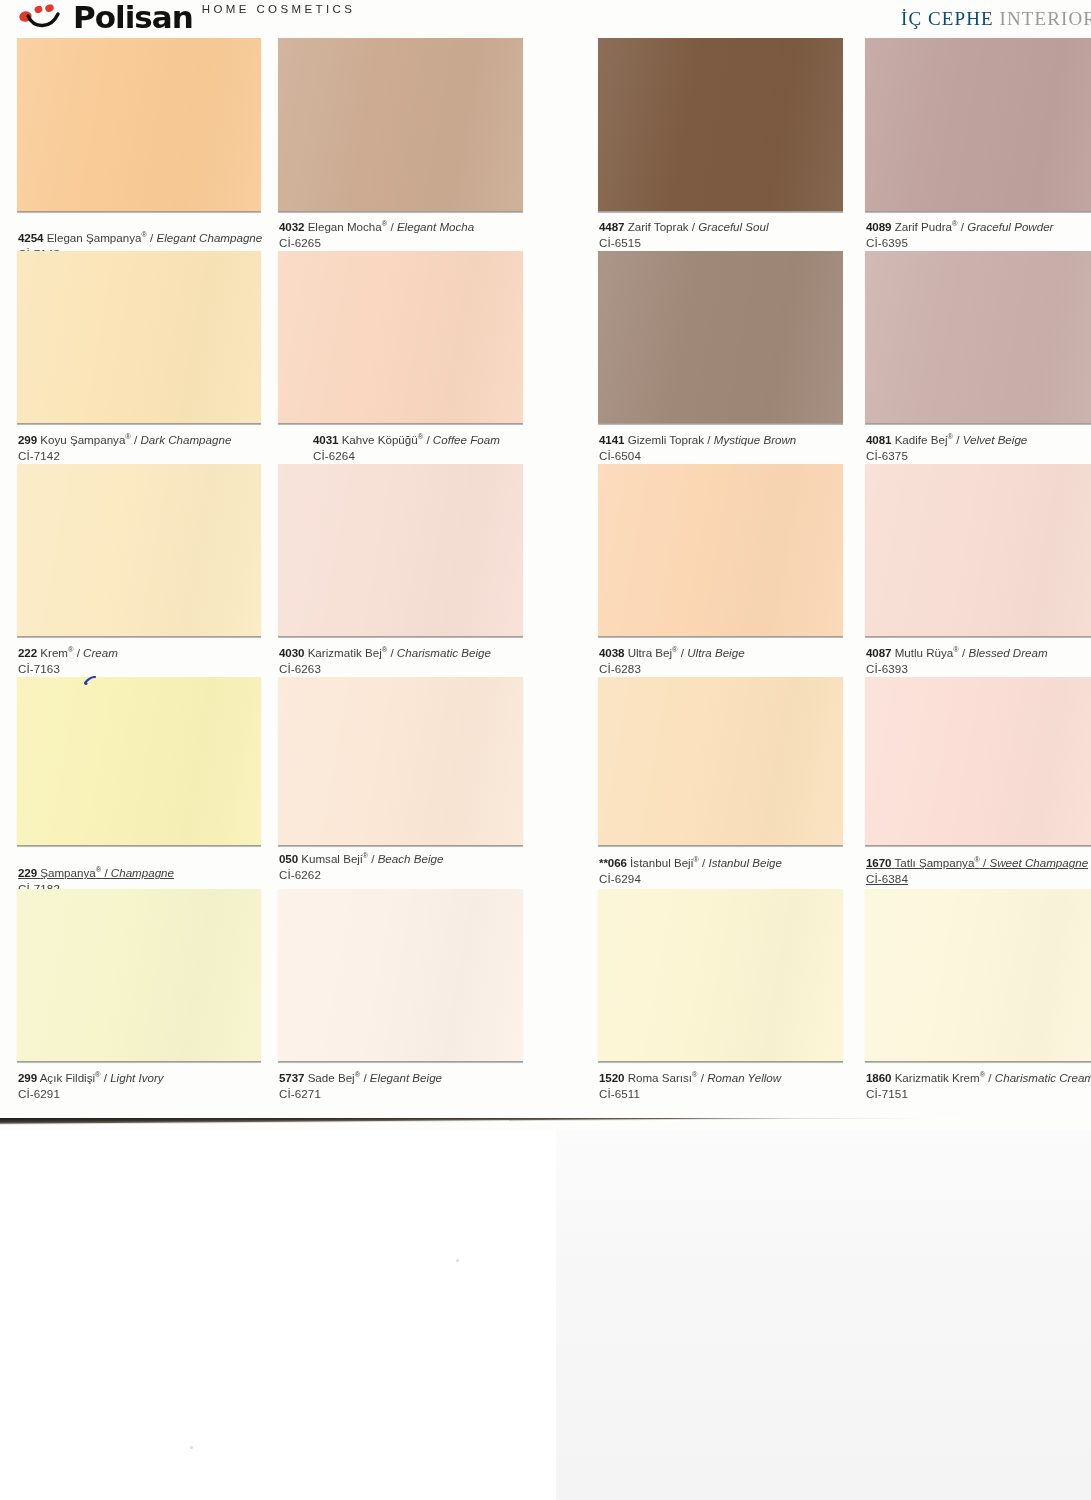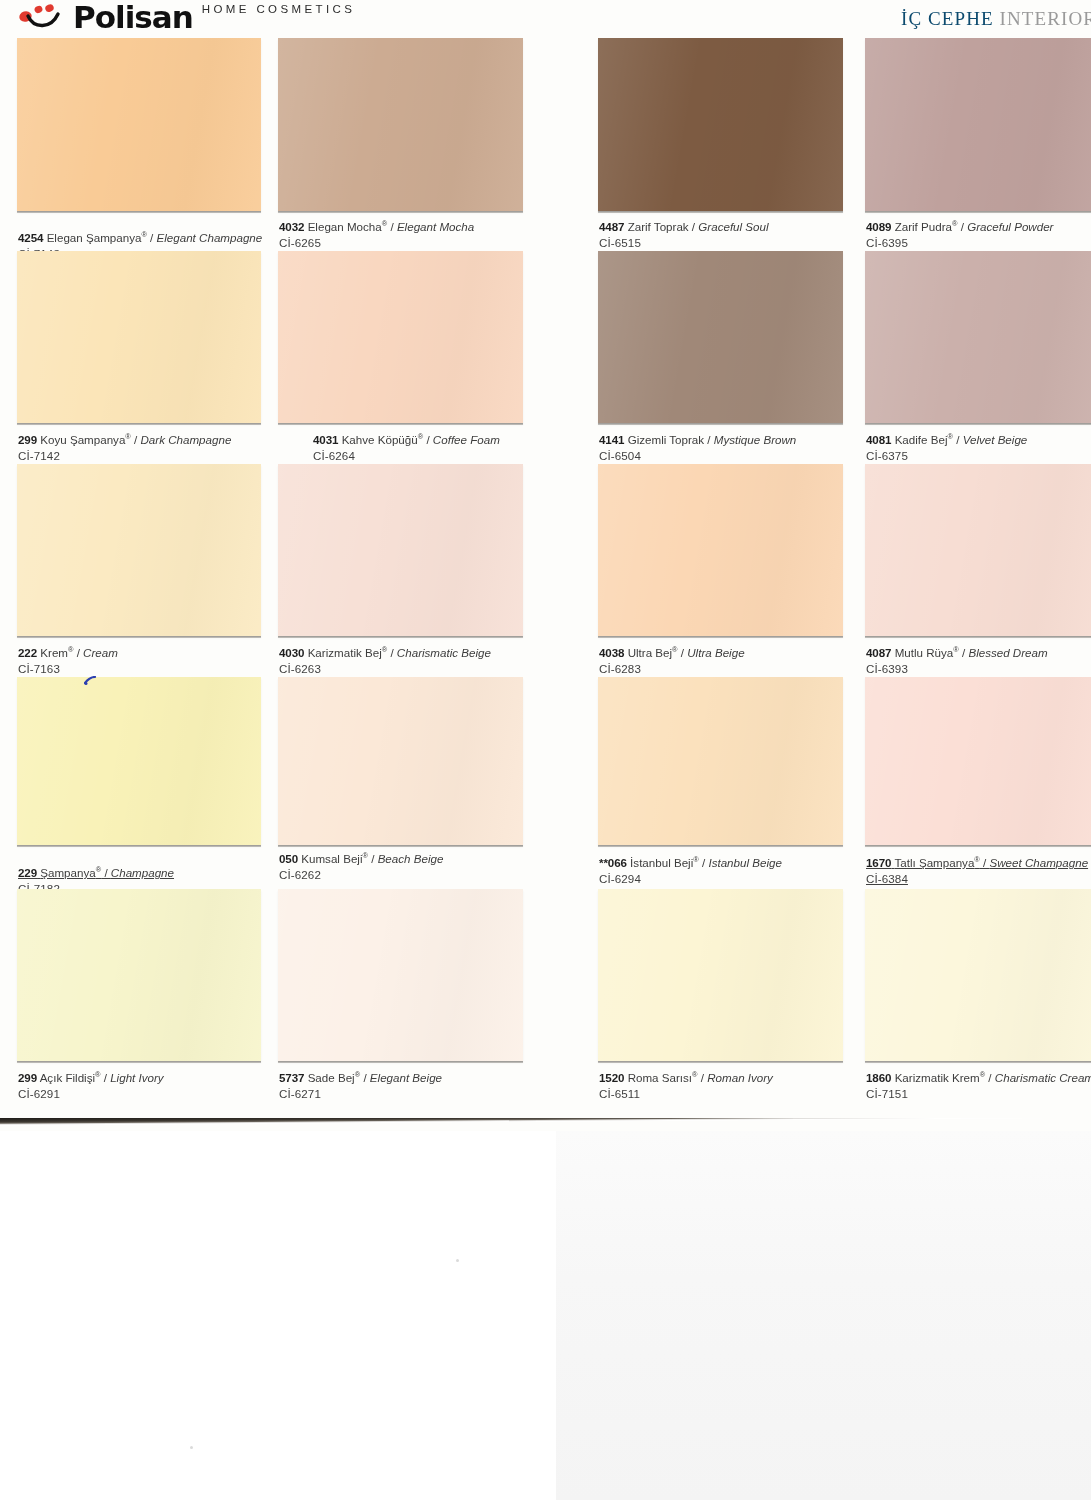--- a/index.html
+++ b/index.html
@@ -263,21 +263,21 @@
           <span class="sheen"></span>
           <span class="baseline"></span>
         </div>
         <div class="caption" style="top: 181px;"><span class="code">5737</span> <span class="tr">Sade Bej<sup>®</sup></span><span class="sep"> / </span><span class="en">Elegant Beige</span><span class="ci">Cİ-6271</span></div>
       </div>
       <div class="cell" style="left: 598px; top: 851px; width: 245px;">
         <div class="swatch" style="width: 245px; height: 172px; background: rgb(252, 245, 212);">
           <span class="sheen"></span>
           <span class="baseline"></span>
         </div>
-        <div class="caption" style="top: 181px;"><span class="code">1520</span> <span class="tr">Roma Sarısı<sup>®</sup></span><span class="sep"> / </span><span class="en">Roman Ivory</span><span class="ci">Cİ-6511</span></div>
+        <div class="caption" style="top: 181px;"><span class="code">1520</span> <span class="tr">Roma Sarısı<sup>®</sup></span><span class="sep"> / </span><span class="en">Roman Yellow</span><span class="ci">Cİ-6511</span></div>
       </div>
       <div class="cell" style="left: 865px; top: 851px; width: 245px;">
         <div class="swatch" style="width: 245px; height: 172px; background: rgb(252, 247, 220);">
           <span class="sheen"></span>
           <span class="baseline"></span>
         </div>
         <div class="caption" style="top: 181px;"><span class="code">1860</span> <span class="tr">Karizmatik Krem<sup>®</sup></span><span class="sep"> / </span><span class="en">Charismatic Cream</span><span class="ci">Cİ-7151</span></div>
       </div>
     </div>
 

